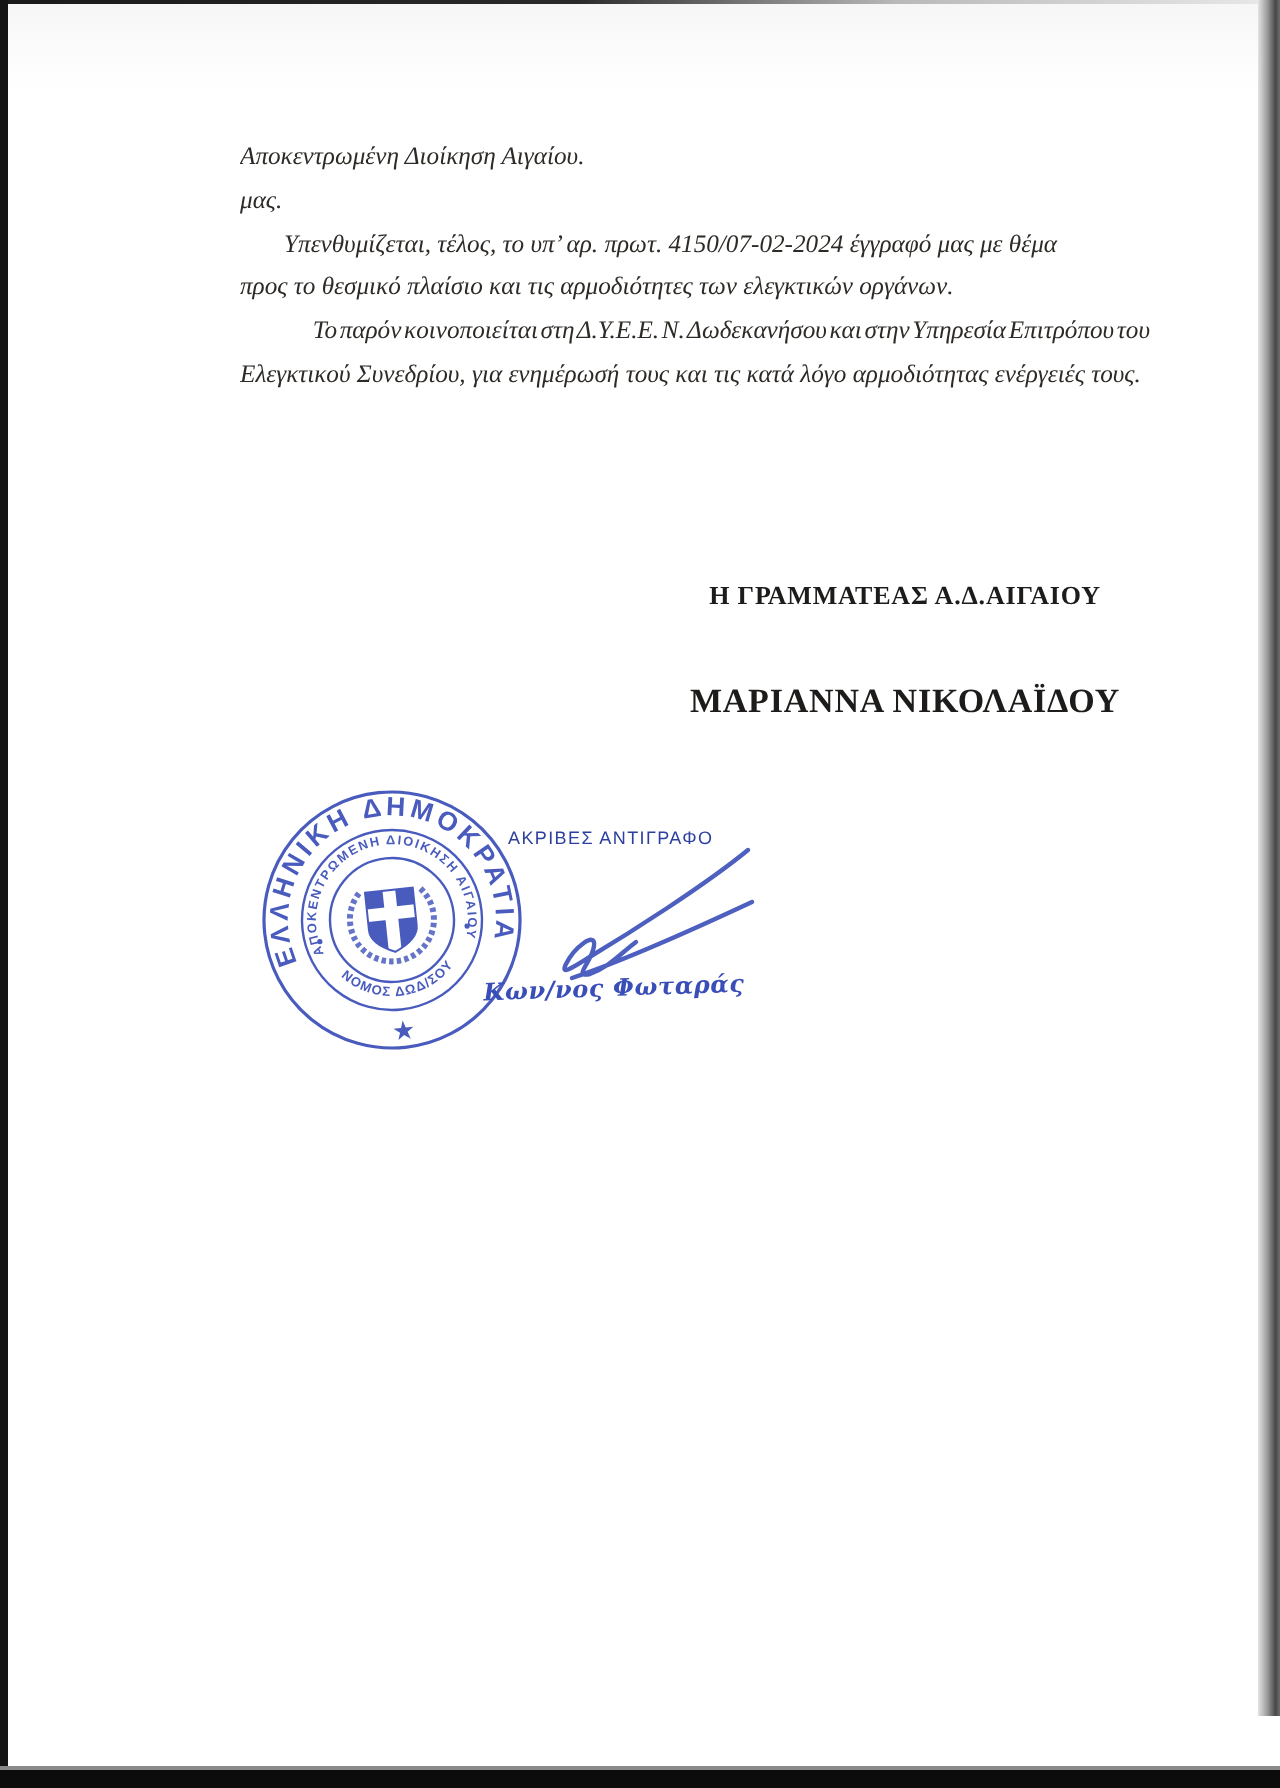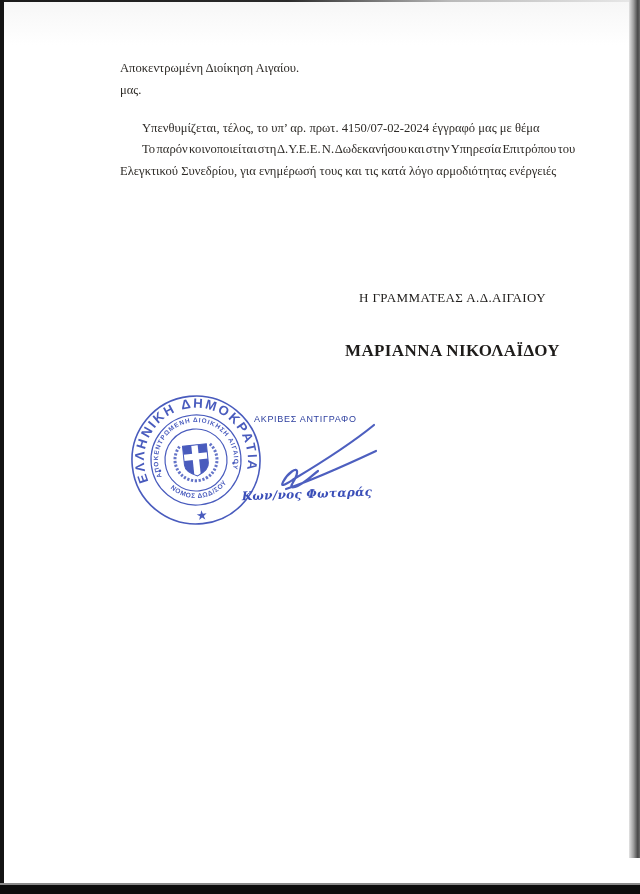--- a/index.html
+++ b/index.html
@@ -13,28 +13,28 @@
   
   .edge-left{position:absolute;left:0;top:0;width:4px;height:100%;background:#141414;}
   .edge-top{position:absolute;left:0;top:0;width:100%;height:2px;
     background:linear-gradient(to right,#1a1a1a 0%,#2a2a2a 45%,#b9b9b9 70%,#e9e9e9 100%);}
   .edge-right{position:absolute;right:0;top:0;width:11px;height:858px;
     background:linear-gradient(to right,#e3e3e3,#a0a0a0 40%,#474747 80%,#6d6d6d);}
   .edge-bottom{position:absolute;left:0;bottom:0;width:100%;height:9px;background:#0c0c0c;
     border-top:2px solid #8a8a8a;}
 
   
-  .doc-body{position:absolute;left:120px;top:58px;width:455px;color:#2e2b27;
-    font-size:12.6px;}
+  .doc-body{position:absolute;left:120px;top:68px;width:455px;color:#2e2b27;
+    font-size:12.6px;font-style:italic;}
   .ln{height:21.8px;line-height:21.8px;overflow:hidden;text-align:left;}
   .ln.ind{text-indent:22px;}
 
   
   .sec-block{position:absolute;left:330px;top:290px;width:245px;text-align:center;color:#1e1c1a;}
-  .sec-title{font-size:13px;font-weight:normal;letter-spacing:0.4px;line-height:16px;}
+  .sec-title{font-size:13px;font-weight:bold;letter-spacing:0.4px;line-height:16px;}
   .sec-name{font-size:17px;font-weight:bold;letter-spacing:0.4px;line-height:16px;margin-top:37px;}
 
   
   .certify-label{position:absolute;left:254px;top:414px;width:130px;
     font-family:"Liberation Sans", sans-serif;font-size:9px;font-weight:normal;
     letter-spacing:0.7px;color:#2c3e9e;}
   .stamp-wrap{position:absolute;left:118px;top:382px;width:156px;height:156px;}
   .sig-wrap{position:absolute;left:252px;top:421px;width:128px;height:76px;}
   .sig-name{position:absolute;left:237px;top:487px;width:140px;text-align:center;
     font-family:"DejaVu Serif", serif;font-style:italic;font-weight:bold;
@@ -46,21 +46,22 @@
 
 <div class="page">
   <div class="edge-top"></div>
   <div class="edge-left"></div>
   <div class="edge-right"></div>
   <div class="edge-bottom"></div>
 
   <div class="doc-body">
     <div class="ln end">Αποκεντρωμένη Διοίκηση Αιγαίου.</div>
     <div class="ln end">μας.</div>
-    <div class="ln ind just" style="white-space: nowrap; word-spacing: 0px; margin-top: 16px;">Υπενθυμίζεται, τέλος, το υπ’ αρ. πρωτ. 4150/07-02-2024 έγγραφό μας με θέμα</div>
+    <div class="ln ind just" style="white-space: nowrap; word-spacing: 0px;">Υπενθυμίζεται, τέλος, το υπ’ αρ. πρωτ. 4150/07-02-2024 έγγραφό μας με θέμα</div>
+    <div class="ln end">προς το θεσμικό πλαίσιο και τις αρμοδιότητες των ελεγκτικών οργάνων.</div>
     <div class="ln ind just" style="white-space: nowrap; word-spacing: -1.81818px; text-align: right;">Το παρόν κοινοποιείται στη Δ.Υ.Ε.Ε. Ν. Δωδεκανήσου και στην Υπηρεσία Επιτρόπου του</div>
     <div class="ln end">Ελεγκτικού Συνεδρίου, για ενημέρωσή τους και τις κατά λόγο αρμοδιότητας ενέργειές τους.</div>
   </div>
 
   <div class="sec-block">
     <div class="sec-title">Η ΓΡΑΜΜΑΤΕΑΣ Α.Δ.ΑΙΓΑΙΟΥ</div>
     <div class="sec-name">ΜΑΡΙΑΝΝΑ ΝΙΚΟΛΑΪΔΟΥ</div>
   </div>
 
   <div class="certify-label">ΑΚΡΙΒΕΣ ΑΝΤΙΓΡΑΦΟ</div>

